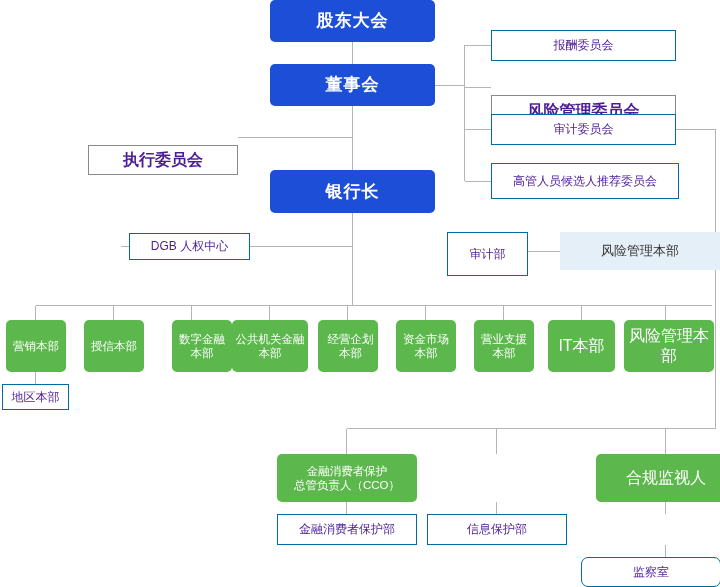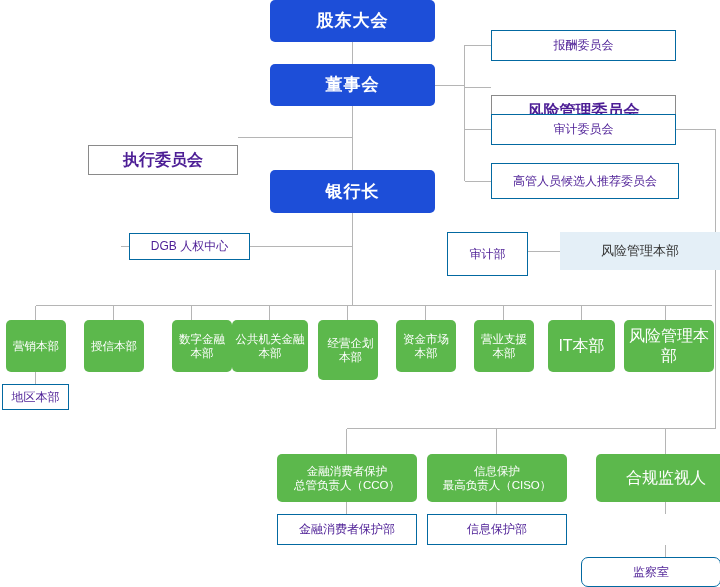--- a/index.html
+++ b/index.html
@@ -137,34 +137,32 @@
 
   <div class="node n-box" style="left:447px;top:232px;width:81px;height:44px;">审计部</div>
   <div class="node n-lightblue" style="left:560px;top:232px;width:160px;height:38px;">风险管理本部</div>
 
   <div class="node n-green" style="left:6px;top:320px;width:60px;height:52px;">营销本部</div>
   <div class="node n-green" style="left:84px;top:320px;width:60px;height:52px;">授信本部</div>
   <div class="node n-green" style="left:172px;top:320px;width:60px;height:52px;">数字金融
 本部</div>
   <div class="node n-green" style="left:232px;top:320px;width:76px;height:52px;">公共机关金融
 本部</div>
-  <div class="node n-green" style="left:318px;top:320px;width:60px;height:60px;padding-left:8px;">经营企划
+  <div class="node n-green" style="left:318px;top:320px;width:60px;height:52px;padding-left:8px;">经营企划
 本部</div>
   <div class="node n-green" style="left:396px;top:320px;width:60px;height:52px;">资金市场
 本部</div>
   <div class="node n-green" style="left:474px;top:320px;width:60px;height:52px;">营业支援
 本部</div>
   <div class="node n-green big" style="left:548px;top:320px;width:67px;height:52px;">IT本部</div>
   <div class="node n-green big" style="left:624px;top:320px;width:90px;height:52px;">风险管理本部</div>
 
   <div class="node n-box" style="left:2px;top:384px;width:67px;height:26px;">地区本部</div>
 
   <div class="node n-green" style="left:277px;top:454px;width:140px;height:48px;">金融消费者保护
 总管负责人（CCO）</div>
-  <div class="node n-green" style="left:427px;top:454px;width:140px;height:48px;">信息保护
-最高负责人（CISO）</div>
   <div class="node n-green big" style="left:596px;top:454px;width:140px;height:48px;">合规监视人</div>
 
   <div class="node n-box" style="left:277px;top:514px;width:140px;height:31px;">金融消费者保护部</div>
   <div class="node n-box" style="left:427px;top:514px;width:140px;height:31px;">信息保护部</div>
   <div class="node n-box" style="left:581px;top:557px;width:140px;height:30px;border-radius:7px;">监察室</div>
 
 </div>
 
 </body></html>

